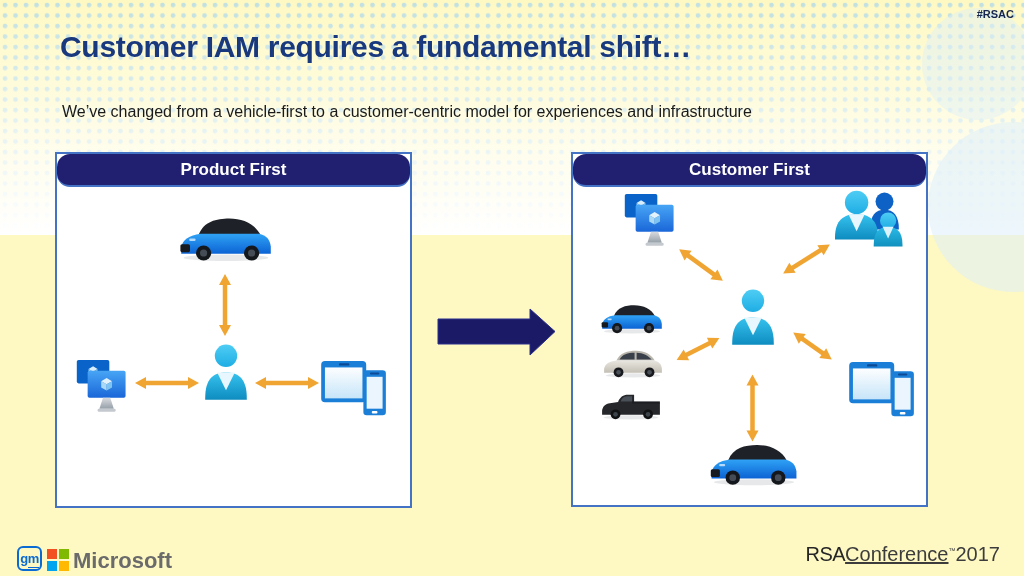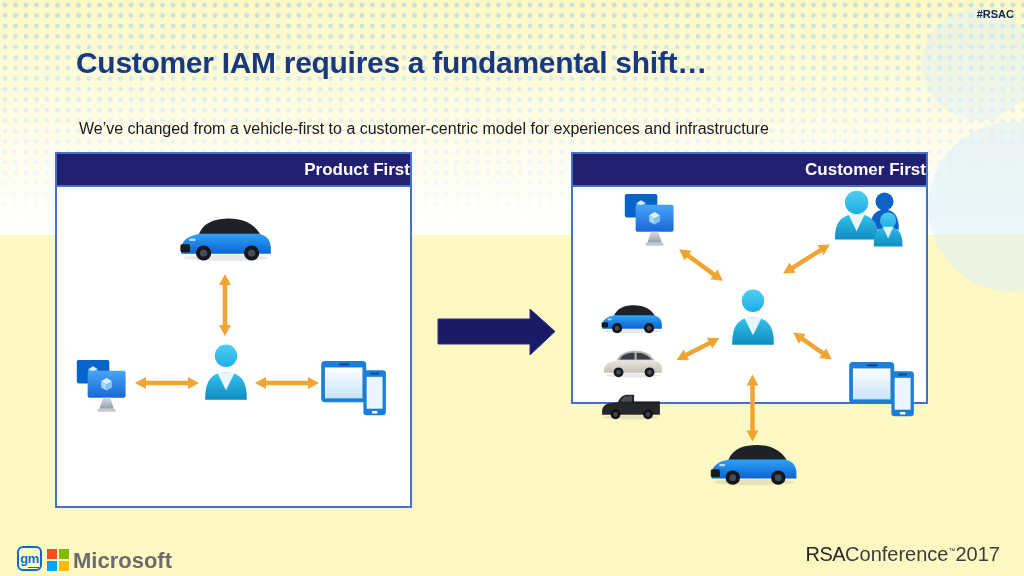--- a/index.html
+++ b/index.html
@@ -10,32 +10,32 @@
         background:
           linear-gradient(to bottom, rgba(255,255,255,0) 0%, rgba(255,255,255,.6) 55%, #fff 100%),
           radial-gradient(circle at 5px 5px, rgba(160,210,240,.65) 2px, rgba(160,210,240,0) 2.7px);
         background-size:100% 100%, 10.5px 10.5px;}
   .circle{position:absolute;border-radius:50%;background:#DDEFF9;z-index:0;}
   .c1{left:922px;top:8px;width:112px;height:112px;opacity:.45;}
   .c2{left:928px;top:122px;width:170px;height:170px;opacity:.55;}
 
   .hashtag{position:absolute;top:8px;right:10px;font-size:11px;font-weight:700;
            color:#16254E;z-index:3;}
-  .title{position:absolute;left:60px;top:30px;margin:16px;font-size:30px;font-weight:700;
+  .title{position:absolute;left:60px;top:30px;margin:0;font-size:30px;font-weight:700;
          color:var(--title-blue,#19397F);letter-spacing:-.3px;z-index:3;}
-  .subtitle{position:absolute;left:62px;top:103px;margin:17px;font-size:16px;
+  .subtitle{position:absolute;left:62px;top:103px;margin:0;font-size:16px;
             color:var(--text-dark,#1A1A1A);z-index:3;}
 
   .panel{position:absolute;top:152px;width:357px;background:#fff;box-sizing:border-box;
          border:2px solid var(--panel-border,#4472C4);z-index:2;}
   .panel.left{left:55px;height:356px;}
-  .panel.right{left:571px;height:252px;}
-  .panel-header{height:31px;line-height:31px;text-align:right;
+  .panel.right{left:571px;height:355px;}
+  .panel-header{height:31px;line-height:31px;text-align:center;
                 background:var(--header-navy,#211F70);color:#fff;font-weight:700;
-                font-size:17px;border-bottom:2px solid var(--panel-border,#4472C4);}
+                font-size:17px;border-bottom:2px solid var(--panel-border,#4472C4);border-radius:13px;}
   .node{position:absolute;}
   .oarrow{position:absolute;overflow:visible;transform-origin:50% 50%;}
   .oarrow line{stroke:var(--arrow-orange,#F0A431);stroke-width:4.5;}
   .oarrow polygon{fill:var(--arrow-orange,#F0A431);}
   .transition-arrow{position:absolute;left:437px;top:308px;z-index:2;}
   .transition-arrow polygon{fill:var(--block-arrow-navy,#1B1A66);stroke:#2B2E8C;stroke-width:1;}
 
   
   .gm-logo{position:absolute;left:17px;top:546px;width:25px;height:25px;box-sizing:border-box;
            border:2px solid var(--gm-blue,#0B6BD4);border-radius:6px;display:flex;
@@ -46,21 +46,21 @@
   .ms-logo{position:absolute;left:47px;top:549px;display:grid;z-index:3;
            grid-template-columns:10px 10px;grid-template-rows:10px 10px;gap:1.5px;}
   .ms-sq{width:10px;height:10px;}
   .ms-red{background:var(--ms-red,#F25022);} .ms-green{background:var(--ms-green,#7FBA00);}
   .ms-blue{background:var(--ms-blue,#00A4EF);} .ms-yellow{background:var(--ms-yellow,#FFB900);}
   .ms-label{position:absolute;left:73px;top:548px;font-size:22px;font-weight:600;
             color:#6B6B6B;z-index:3;}
   .rsa-logo{position:absolute;right:24px;top:543px;font-size:20px;color:#333;z-index:3;
             white-space:nowrap;}
   .rsa-logo .rsa{font-weight:400;color:var(--rsa-dark,#262626);letter-spacing:-.5px;}
-  .rsa-logo .conf{font-weight:400;color:#3C3C3C;}
+  .rsa-logo .conf{font-weight:400;color:#3C3C3C;text-decoration:underline;}
   .rsa-logo .tm{font-size:7px;vertical-align:super;color:#3C3C3C;}
   .rsa-logo .year{font-weight:400;color:#3C3C3C;}
 </style>
 </head>
 <body>
 
 <div class="slide">
 
   <svg width="0" height="0" style="position:absolute" aria-hidden="true">
     <defs>

